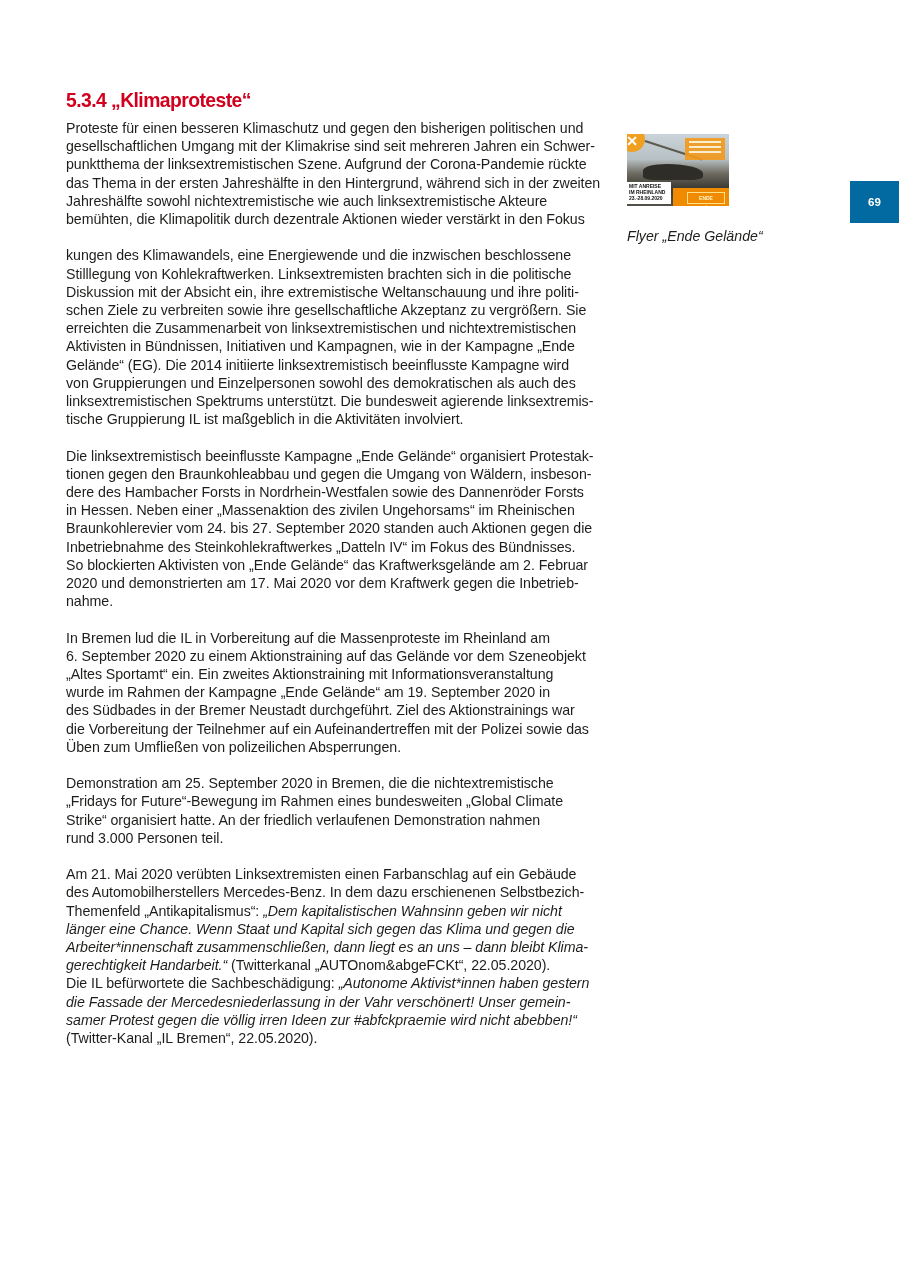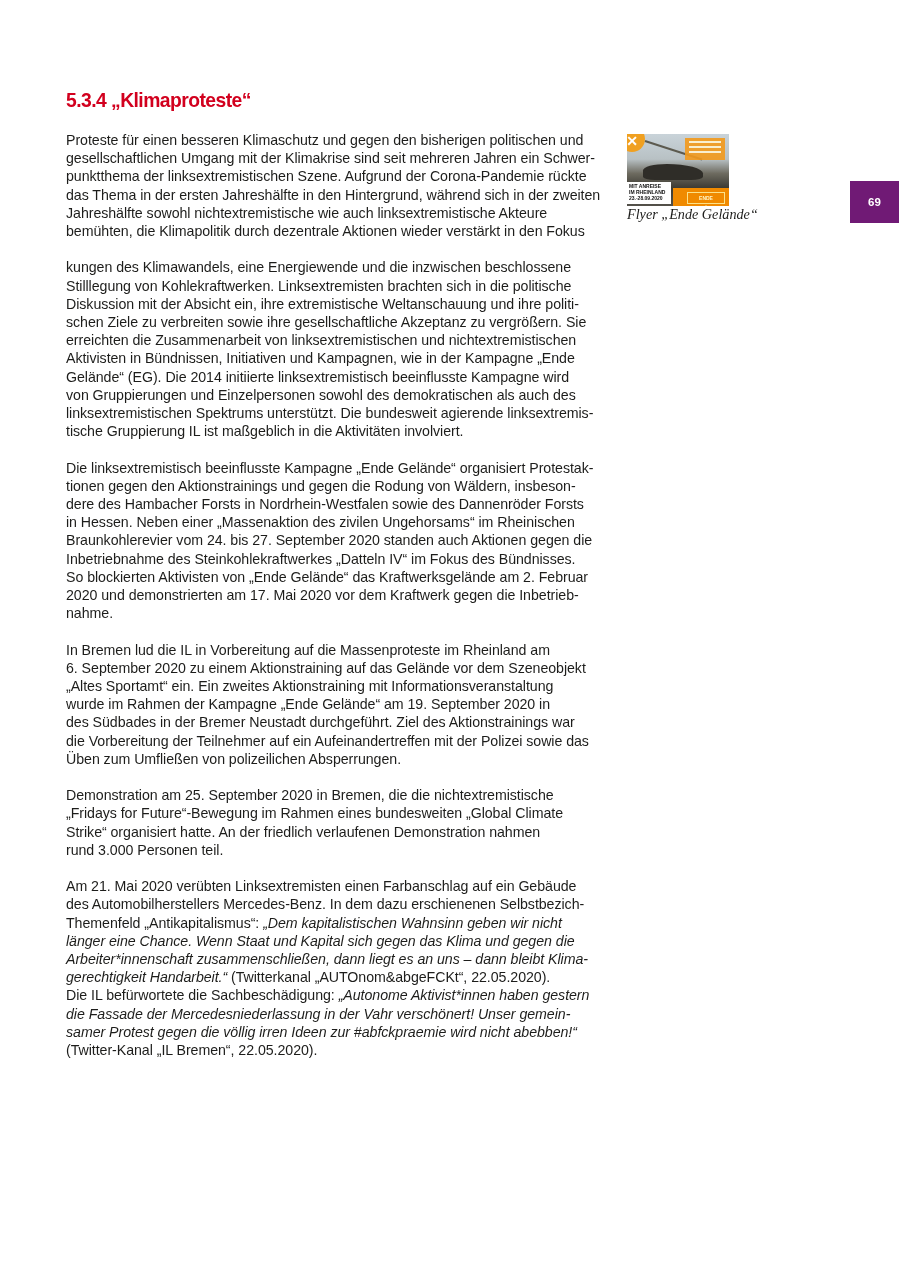--- a/index.html
+++ b/index.html
@@ -25,21 +25,21 @@
       font-size: 21px;
       color: #d2001e;
       letter-spacing: -0.6px;
       transform: scaleX(0.92);
       transform-origin: left top;
       white-space: nowrap;
     }
     .main-text {
       position: absolute;
       left: 66px;
-      top: 131px;
+      top: 119px;
       width: 560px;
       font-size: 14.2px;
       line-height: 18.2px;
       letter-spacing: -0.05px;
     }
     .para {
       margin: 0 0 18.2px 0;
     }
     .line {
       display: block;
@@ -135,34 +135,33 @@
       width: 36px;
       height: 10px;
       border: 1px solid #fbe28a;
       color: #fff6c8;
       font-size: 5px;
       line-height: 10px;
       text-align: center;
       font-weight: bold;
     }
     .caption {
-      margin-top: 0;
+      margin-top: 22px;
       font-size: 14.2px;
       font-style: italic;
       white-space: nowrap;
       color: #1d1d1b;
-      font-family: Liberation Serif, serif;
     }
     .page-tab {
       position: absolute;
       left: 850px;
       top: 181px;
       width: 49px;
       height: 42px;
-      background: #701a75;
+      background: #0369a1;
       color: #ffffff;
       font-weight: bold;
       font-size: 11.5px;
       display: flex;
       align-items: center;
       justify-content: center;
     }
   </style>
 </head>
 <body>
@@ -187,21 +186,21 @@
     <span class="line">erreichten die Zusammenarbeit von linksextremistischen und nichtextremistischen</span>
     <span class="line">Aktivisten in Bündnissen, Initiativen und Kampagnen, wie in der Kampagne „Ende</span>
     <span class="line">Gelände“ (EG). Die 2014 initiierte linksextremistisch beeinflusste Kampagne wird</span>
     <span class="line">von Gruppierungen und Einzelpersonen sowohl des demokratischen als auch des</span>
     <span class="line">linksextremistischen Spektrums unterstützt. Die bundesweit agierende linksextremis-</span>
     <span class="line">tische Gruppierung IL ist maßgeblich in die Aktivitäten involviert.</span>
   </p>
 
   <p class="para">
     <span class="line">Die linksextremistisch beeinflusste Kampagne „Ende Gelände“ organisiert Protestak-</span>
-    <span class="line">tionen gegen den Aktionstrainings und gegen die Rodung von Wäldern, insbeson-</span>
+    <span class="line">tionen gegen den Braunkohleabbau und gegen die Umgang von Wäldern, insbeson-</span>
     <span class="line">dere des Hambacher Forsts in Nordrhein-Westfalen sowie des Dannenröder Forsts</span>
     <span class="line">in Hessen. Neben einer „Massenaktion des zivilen Ungehorsams“ im Rheinischen</span>
     <span class="line">Braunkohlerevier vom 24. bis 27. September 2020 standen auch Aktionen gegen die</span>
     <span class="line">Inbetriebnahme des Steinkohlekraftwerkes „Datteln IV“ im Fokus des Bündnisses.</span>
     <span class="line">So blockierten Aktivisten von „Ende Gelände“ das Kraftwerksgelände am 2. Februar</span>
     <span class="line">2020 und demonstrierten am 17. Mai 2020 vor dem Kraftwerk gegen die Inbetrieb-</span>
     <span class="line">nahme.</span>
   </p>
 
   <p class="para">

